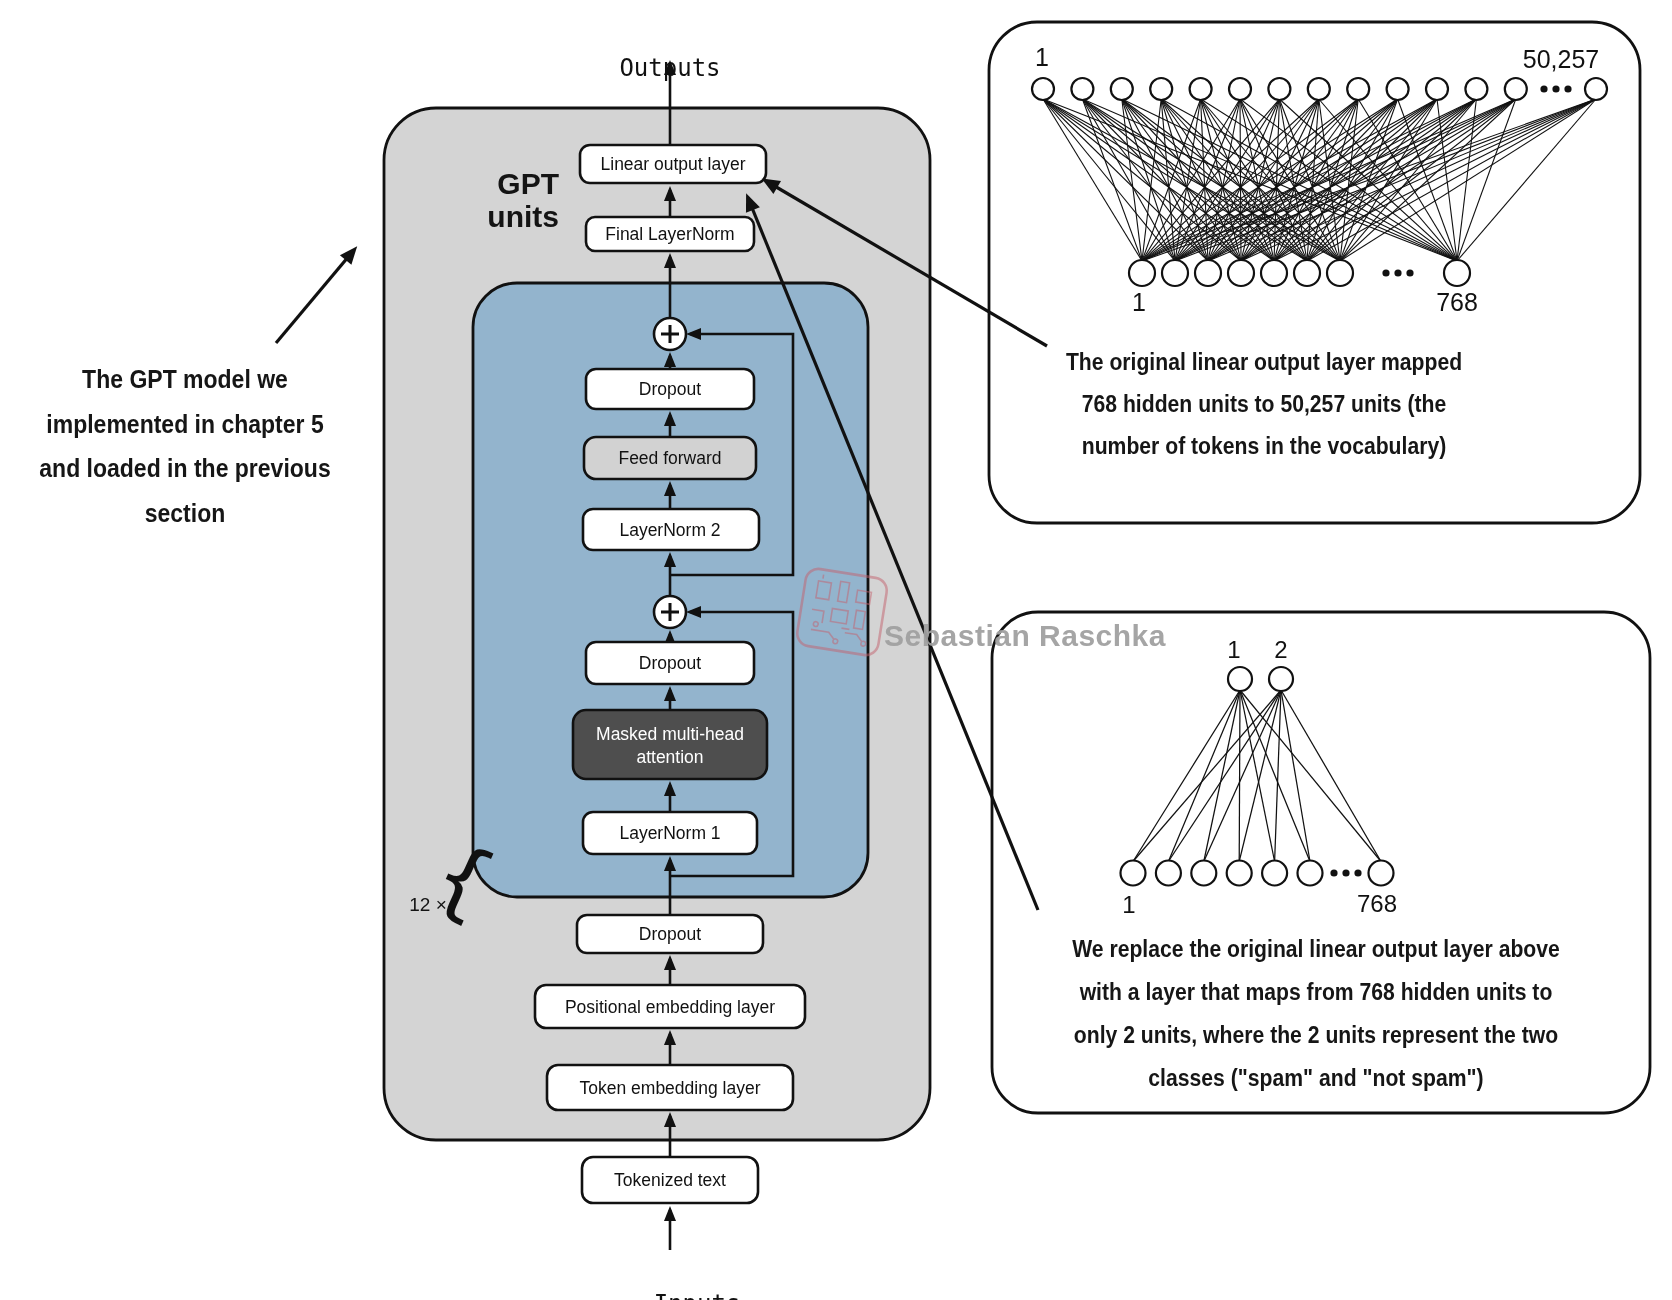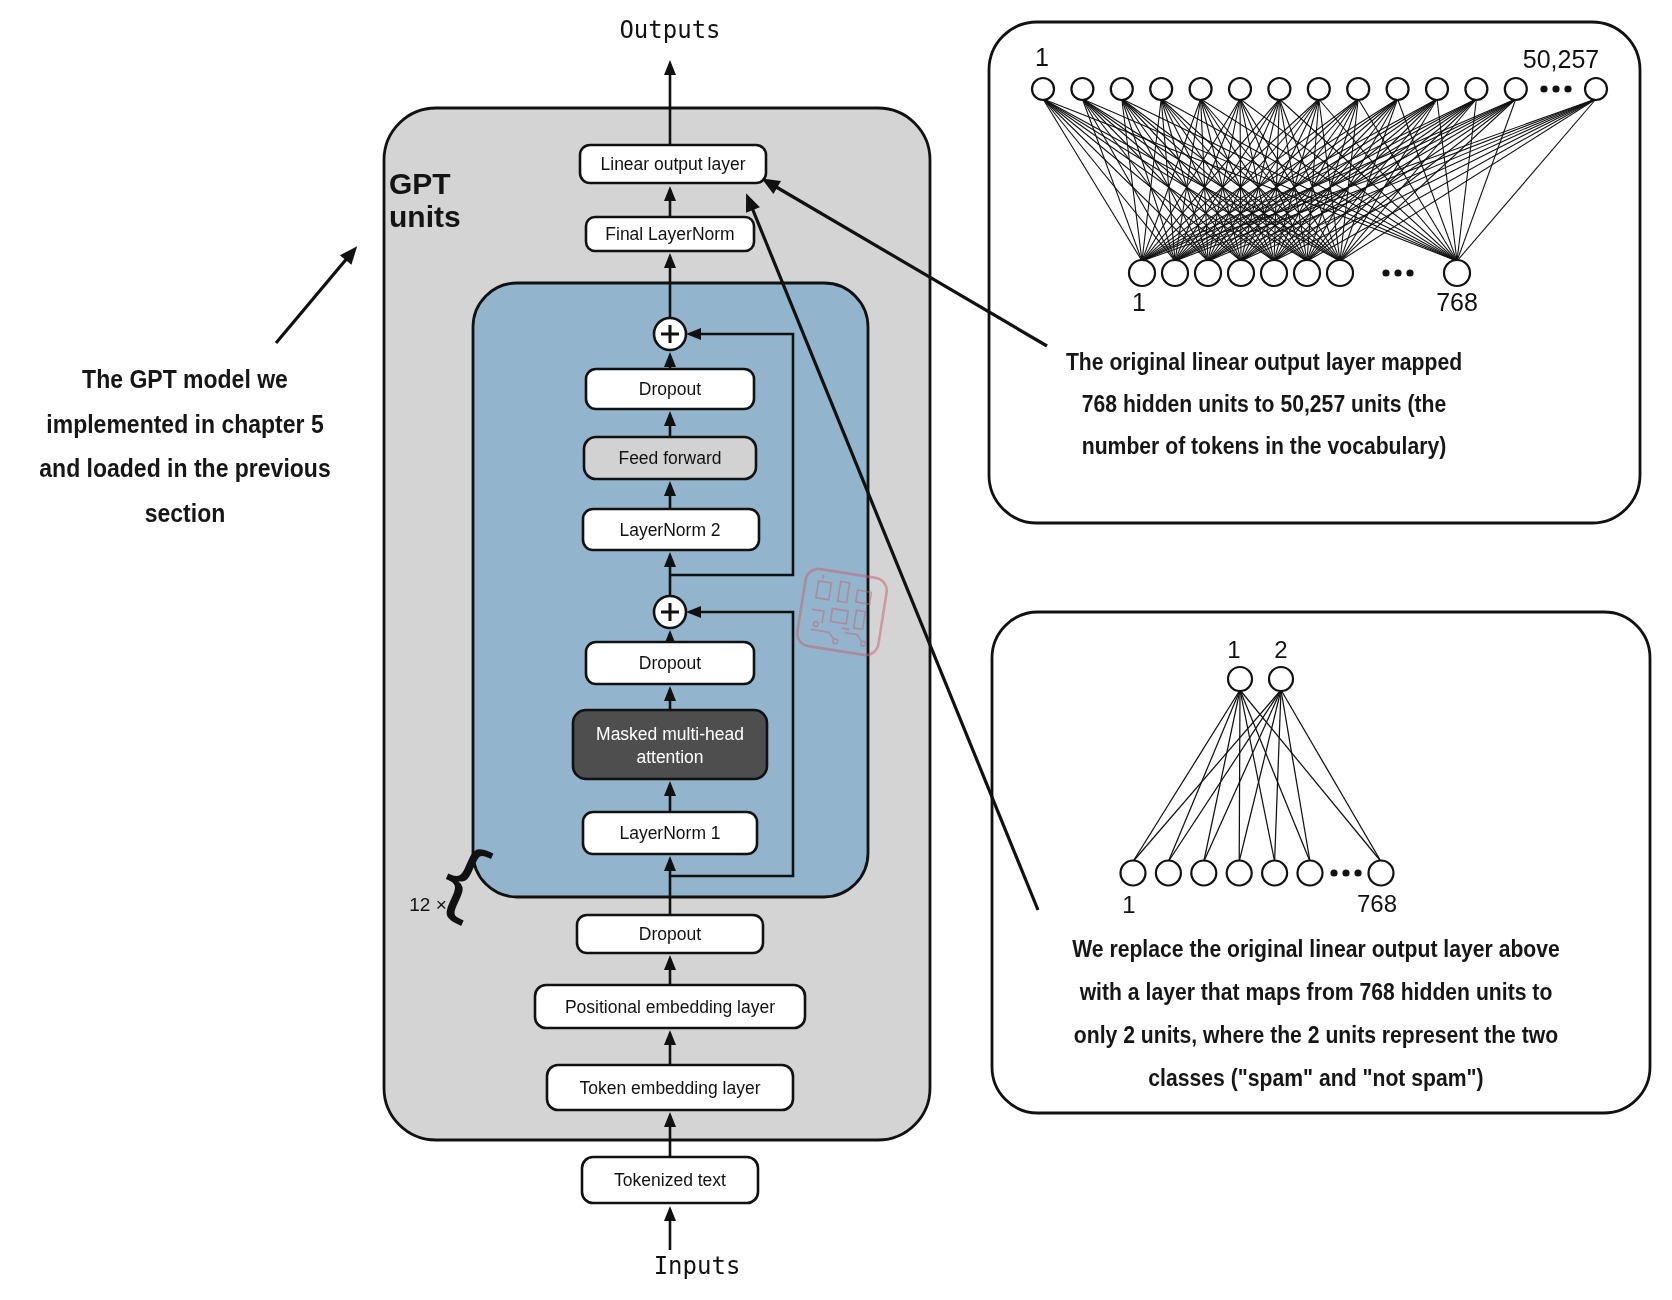--- a/index.html
+++ b/index.html
@@ -2,21 +2,21 @@
 <html><head>
 <meta charset="utf-8">
 <style>
   html,body{margin:0;padding:0;background:#fff;}
   #canvas{position:relative;width:1672px;height:1300px;background:#ffffff;overflow:hidden;
           font-family:"Liberation Sans",sans-serif;}
   #diagram-svg{position:absolute;left:0;top:0;}
   .overlay{position:absolute;color:#141414;}
   .caption{font-weight:bold;text-align:center;color:#161616;}
   .condensed{transform:scaleX(.92);transform-origin:50% 50%;}
-  .mono{font-family:"DejaVu Sans Mono","Liberation Mono",monospace;font-size:24px;text-align:center;color:#111;}
+  .mono{font-family:"DejaVu Sans Mono","Liberation Mono",monospace;font-size:24px;text-align:center;color:#111;margin-top:38px;}
   .watermark-text{font-weight:bold;font-size:30px;letter-spacing:.5px;opacity:.95;}
   .brace{font-family:"DejaVu Sans",sans-serif;font-size:86px;line-height:86px;
          transform:rotate(24deg);transform-origin:50% 50%;color:#111;}
 </style>
 </head>
 <body>
 
 <div id="canvas">
 
 <svg id="diagram-svg" width="1672" height="1300" viewBox="0 0 1672 1300">
@@ -308,21 +308,21 @@
       <circle cx="26" cy="28" r="2.4"></circle>
       <circle cx="-2" cy="30" r="2.4"></circle>
     </g>
   </g>
 </svg>
 
 <div class="overlay mono" style="left:585px;top:16px;width:170px;">Outputs</div>
 
 <div class="overlay mono" style="left:612px;top:1252px;width:170px;">Inputs</div>
 
-<div class="overlay" style="left:389px;top:167px;width:170px;text-align:left;font-weight:bold;font-size:30px;line-height:33px;color:#141414;">
+<div class="overlay" style="left:389px;top:167px;width:170px;text-align:right;font-weight:bold;font-size:30px;line-height:33px;color:#141414;">
   <div>GPT</div>
   <div>units</div>
 </div>
 
 <div class="overlay caption condensed" style="left:0px;top:357px;width:370px;font-size:25px;line-height:44.5px;">
   <div>The GPT model we</div>
   <div>implemented in chapter 5</div>
   <div>and loaded in the previous</div>
   <div>section</div>
 </div>
@@ -336,14 +336,15 @@
   <div>number of tokens in the vocabulary)</div>
 </div>
 
 <div class="overlay caption condensed" style="left:1006px;top:928px;width:620px;font-size:23px;line-height:43px;">
   <div>We replace the original linear output layer above</div>
   <div>with a layer that maps from 768 hidden units to</div>
   <div>only 2 units, where the 2 units represent the two</div>
   <div>classes ("spam" and "not spam")</div>
 </div>
 
+<div class="overlay watermark-text" style="left: 884px; top: 619px; width: 300px; color: rgb(161, 161, 161);">Sebastian Raschka</div>
 
 </div>
 
 </body></html>

